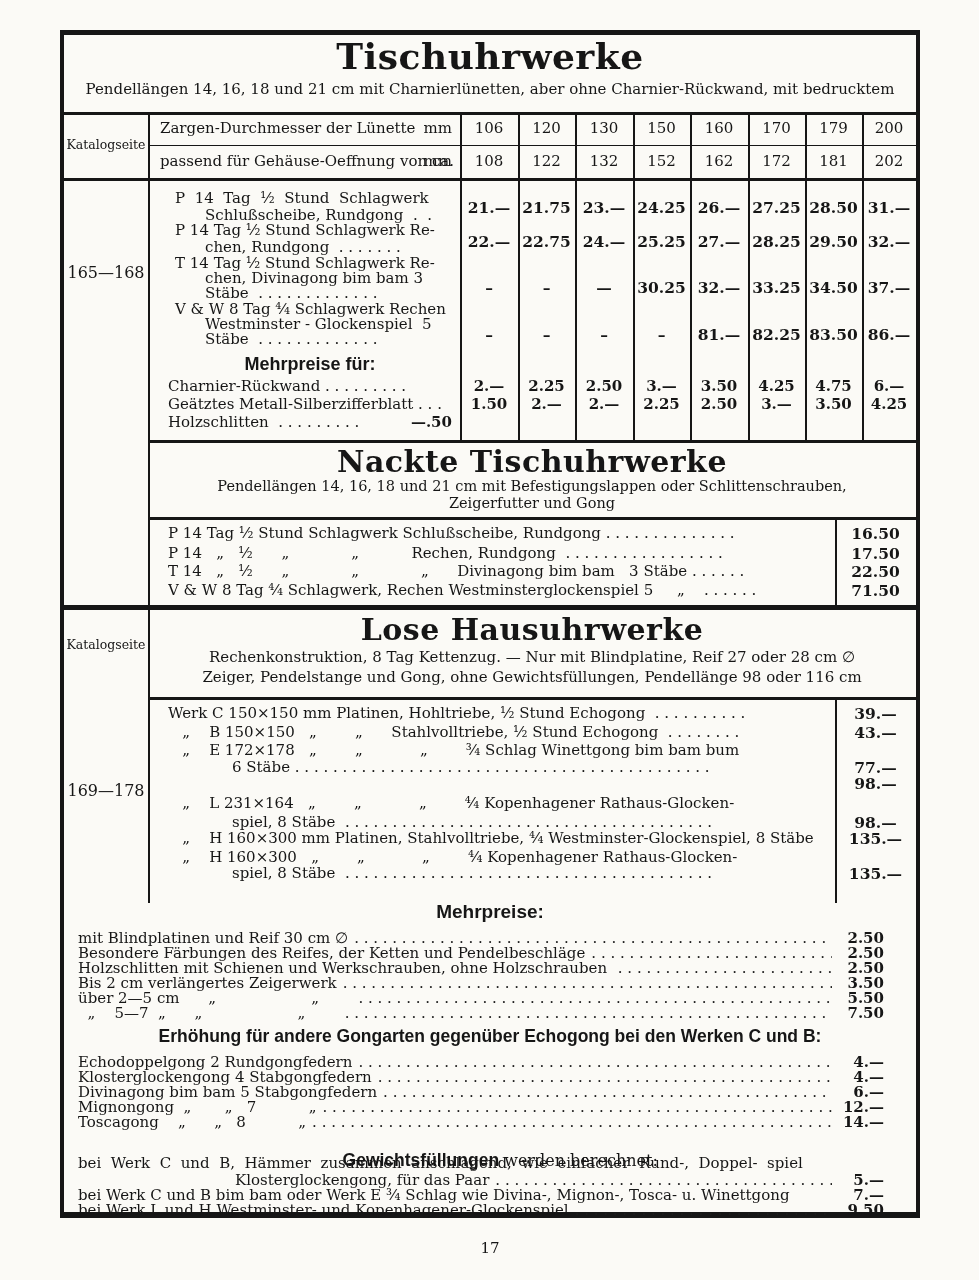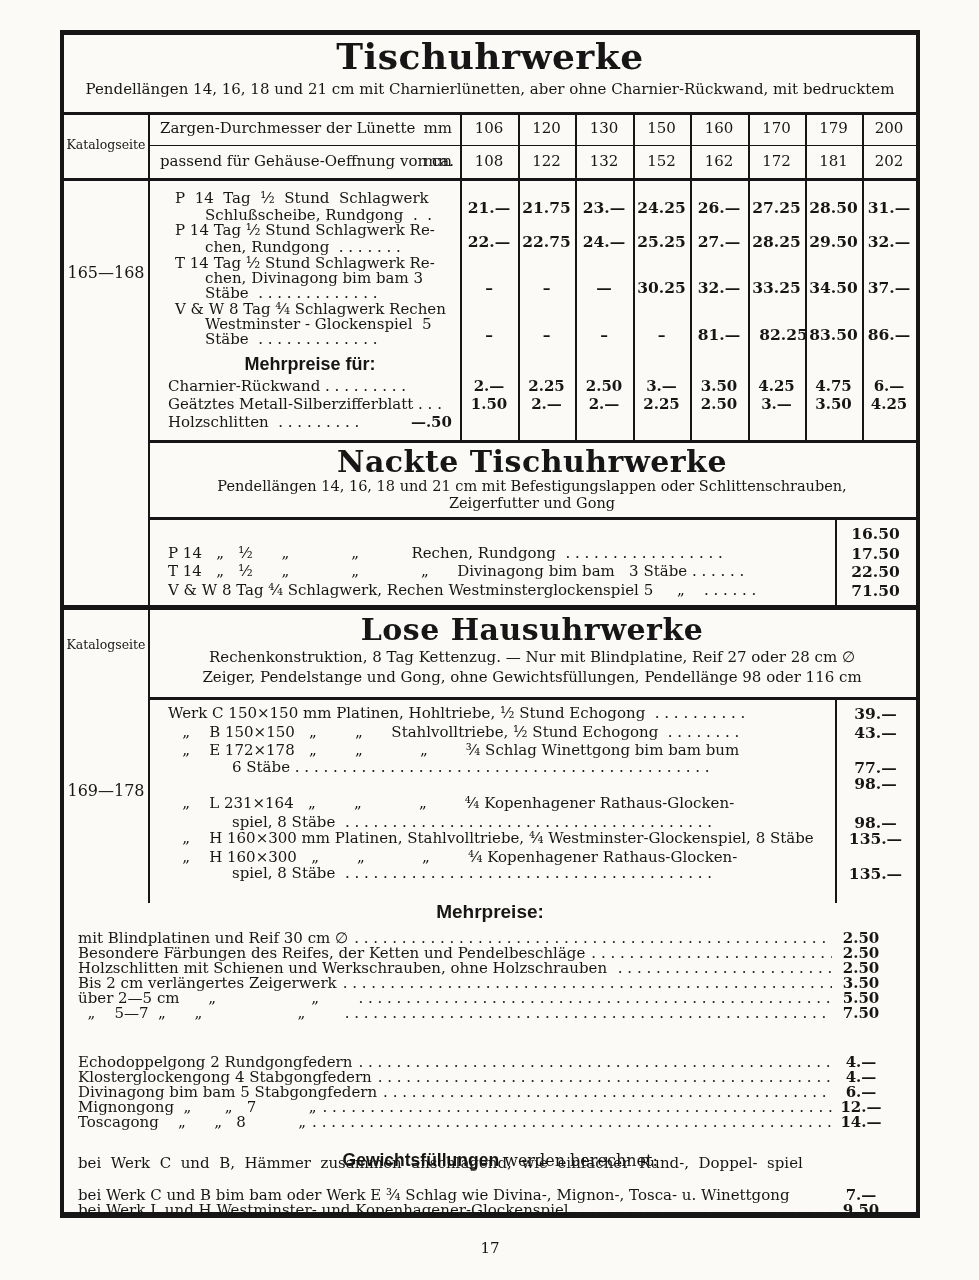--- a/index.html
+++ b/index.html
@@ -10,21 +10,21 @@
      line-height:1.1;color:#161616;white-space:pre;}
   .c{text-align:center;}
   .b{font-weight:bold;}
   .sans{font-family:"Liberation Sans","DejaVu Sans",sans-serif;}
   .hl,.vl{position:absolute;background:#161616;}
   .price{font-weight:bold;font-size:15.5px;text-align:center;}
   .clip{overflow:hidden;}
   .flexrow{position:absolute;display:flex;align-items:baseline;
            font-family:"DejaVu Serif","Liberation Serif",serif;font-size:15px;color:#161616;}
   .flexrow .lbl{white-space:pre;}
-  .flexrow .pr{font-weight:bold;min-width:46px;text-align:center;white-space:pre;}
+  .flexrow .pr{font-weight:bold;min-width:46px;text-align:right;white-space:pre;}
   .leader{flex:1;overflow:hidden;white-space:nowrap;margin:0 6px;color:#1c1c1c;}
   .leader::before{content:". . . . . . . . . . . . . . . . . . . . . . . . . . . . . . . . . . . . . . . . . . . . . . . . . . . . . . . . . . . . . . . . . . . . . . . . . . . . . . . . . . . . . . . . . . . .";}
   .noleader .leader::before{content:"";}
   .title{font-weight:bold;letter-spacing:.5px;}
 </style>
 </head>
 <body>
 
 <div class="frame">
 
@@ -111,21 +111,21 @@
   <span class="t price" style="left:626px;width:58px;top:244px">32.—</span>
   <span class="t price" style="left:684px;width:57px;top:244px">33.25</span>
   <span class="t price" style="left:741px;width:57px;top:244px">34.50</span>
   <span class="t price" style="left:798px;width:54px;top:244px">37.—</span>
 
   <span class="t price" style="left:396px;width:58px;top:291px">–</span>
   <span class="t price" style="left:454px;width:57px;top:291px">–</span>
   <span class="t price" style="left:511px;width:58px;top:291px">–</span>
   <span class="t price" style="left:569px;width:57px;top:291px">–</span>
   <span class="t price" style="left:626px;width:58px;top:291px">81.—</span>
-  <span class="t price" style="left:684px;width:71px;top:291px">82.25</span>
+  <span class="t price" style="left:684px;width:57px;top:291px">82.25</span>
   <span class="t price" style="left:741px;width:57px;top:291px">83.50</span>
   <span class="t price" style="left:798px;width:54px;top:291px">86.—</span>
 
   <div class="t c b sans" style="left:96px;width:300px;top:320px;font-size:18px">Mehrpreise für:</div>
   <span class="t" style="left:104px;top:343px">Charnier-Rückwand . . . . . . . . .</span>
   <span class="t" style="left:104px;top:361px">Geätztes Metall-Silberzifferblatt . . .</span>
   <div class="flexrow" style="left:104px;top:378px;width:284px">
     <span class="lbl">Holzschlitten  . . . . . . . . .</span>
     <span class="pr" style="min-width:0;margin-left:auto">—.50</span>
   </div>
@@ -144,20 +144,21 @@
   <span class="t price" style="left:569px;width:57px;top:361px;font-size:15px">2.25</span>
   <span class="t price" style="left:626px;width:58px;top:361px;font-size:15px">2.50</span>
   <span class="t price" style="left:684px;width:57px;top:361px;font-size:15px">3.—</span>
   <span class="t price" style="left:741px;width:57px;top:361px;font-size:15px">3.50</span>
   <span class="t price" style="left:798px;width:54px;top:361px;font-size:15px">4.25</span>
 
   <div class="t c title" style="left:84px;right:0;top:410px;font-size:30px">Nackte Tischuhrwerke</div>
   <div class="t c" style="left:84px;right:0;top:444px;font-size:14.5px">Pendellängen 14, 16, 18 und 21 cm mit Befestigungslappen oder Schlittenschrauben,</div>
   <div class="t c" style="left:84px;right:0;top:461px;font-size:14.5px">Zeigerfutter und Gong</div>
 
+  <span class="t clip" style="left:104px;top:490px;width:660px">P 14 Tag ¹⁄₂ Stund Schlagwerk Schlußscheibe, Rundgong . . . . . . . . . . . . . .</span>
   <span class="t clip" style="left:104px;top:510px;width:660px">P 14   „   ¹⁄₂      „             „           Rechen, Rundgong  . . . . . . . . . . . . . . . . .</span>
   <span class="t clip" style="left:104px;top:528px;width:660px">T 14   „   ¹⁄₂      „             „             „      Divinagong bim bam   3 Stäbe . . . . . .</span>
   <span class="t clip" style="left:104px;top:547px;width:660px">V &amp; W 8 Tag ⁴⁄₄ Schlagwerk, Rechen Westminsterglockenspiel 5     „    . . . . . .</span>
   <span class="t price" style="left:771px;width:81px;top:490px">16.50</span>
   <span class="t price" style="left:771px;width:81px;top:510px">17.50</span>
   <span class="t price" style="left:771px;width:81px;top:528px">22.50</span>
   <span class="t price" style="left:771px;width:81px;top:547px">71.50</span>
 
   <div class="t c" style="left:0;width:84px;top:603px;font-size:12.5px">Katalogseite</div>
   <div class="t c title" style="left:84px;right:0;top:578px;font-size:30px">Lose Hausuhrwerke</div>
@@ -208,20 +209,21 @@
     <span class="lbl">über 2—5 cm      „                    „       </span>
       <span class="leader"></span>
       <span class="pr">5.50</span>
   </div>
   <div class="flexrow" style="left:14px;top:969px;width:806px">
     <span class="lbl">  „    5—7  „      „                    „       </span>
       <span class="leader"></span>
       <span class="pr">7.50</span>
   </div>
 
+  <div class="t c b sans" style="left:0;right:0;top:992px;font-size:17.5px">Erhöhung für andere Gongarten gegenüber Echogong bei den Werken C und B:</div>
   <div class="flexrow" style="left:14px;top:1018px;width:806px">
     <span class="lbl">Echodoppelgong 2 Rundgongfedern</span>
       <span class="leader"></span>
       <span class="pr">4.—</span>
   </div>
   <div class="flexrow" style="left:14px;top:1033px;width:806px">
     <span class="lbl">Klosterglockengong 4 Stabgongfedern</span>
       <span class="leader"></span>
       <span class="pr">4.—</span>
   </div>
@@ -238,20 +240,25 @@
   <div class="flexrow" style="left:14px;top:1078px;width:806px">
     <span class="lbl">Toscagong    „      „   8           „</span>
       <span class="leader"></span>
       <span class="pr">14.—</span>
   </div>
 
   <div class="t c" style="left:0;right:0;top:1098px;font-size:16px">
     <span class="b sans" style="font-size:17.5px">Gewichtsfüllungen</span><span> werden berechnet:</span>
   </div>
   <div class="t" style="left:14px;top:1120px">bei  Werk  C  und  B,  Hämmer  zusammen  anschlagend,  wie  einfacher  Rund-,  Doppel-  spiel</div>
+  <div class="flexrow" style="left:171px;top:1136px;width:649px">
+    <span class="lbl">Klosterglockengong, für das Paar</span>
+      <span class="leader"></span>
+      <span class="pr">5.—</span>
+  </div>
   <div class="flexrow noleader" style="left:14px;top:1151px;width:806px">
     <span class="lbl">bei Werk C und B bim bam oder Werk E ³⁄₄ Schlag wie Divina-, Mignon-, Tosca- u. Winettgong</span>
       <span class="leader"></span>
       <span class="pr">7.—</span>
   </div>
   <div class="flexrow" style="left:14px;top:1166px;width:806px">
     <span class="lbl">bei Werk L und H Westminster- und Kopenhagener-Glockenspiel</span>
       <span class="leader"></span>
       <span class="pr">9.50</span>
   </div>

